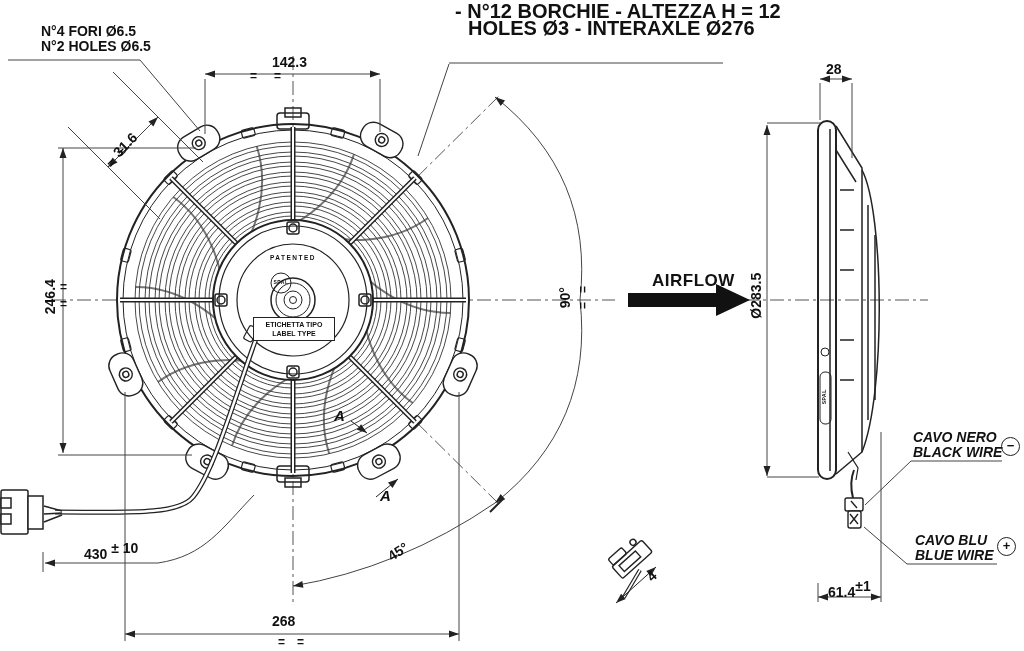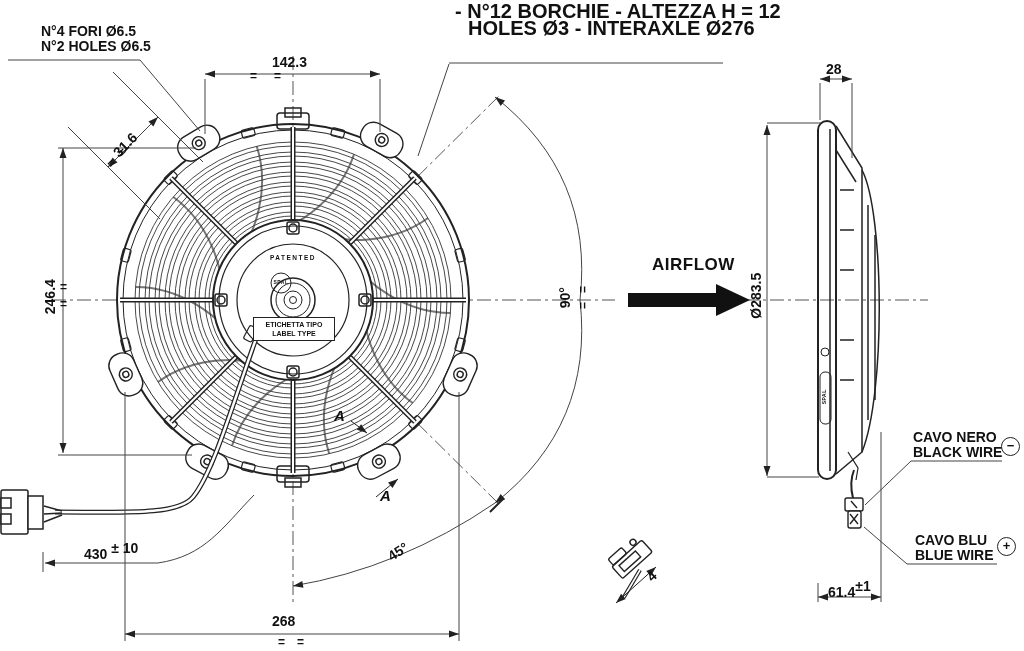--- a/index.html
+++ b/index.html
@@ -14,24 +14,24 @@
   .eq{font-size:12px;letter-spacing:0;}
   .rot90{transform:rotate(-90deg);transform-origin:center center;text-align:center;}
   .rot45{transform:rotate(-45deg);transform-origin:center center;}
   .tiny{font-size:6.5px;letter-spacing:1.5px;}
   .micro{font-size:5px;letter-spacing:0.5px;}
   .labelbox{position:absolute;left:253px;top:317px;width:80px;border:1.5px solid #222;
             background:#fff;text-align:center;font-size:7px;font-weight:bold;color:#111;
             line-height:9px;padding:2px 0;}
   .polarity{position:absolute;width:17px;height:17px;border:1.5px solid #222;border-radius:50%;
             text-align:center;font-size:13px;font-weight:bold;line-height:16px;color:#111;}
-  .airflow{font-size:17px;font-weight:bold;letter-spacing:0.5px;}
+  .airflow{font-size:17px;font-weight:bold;letter-spacing:0.5px;margin-top:16px;}
   .amark{font-size:15px;font-weight:bold;font-style:italic;}
   .sez{font-size:15px;line-height:15.5px;}
-  .cavo{font-size:14px;line-height:14.5px;}
+  .cavo{font-size:14px;line-height:14.5px;font-style:italic;}
   sup.tol{font-size:14px;font-weight:bold;}
 </style>
 </head>
 <body>
 
 <div id="canvas">
 
 <svg id="linework" width="1024" height="651" viewBox="0 0 1024 651">
   <defs>
     <marker id="arr" markerWidth="12" markerHeight="9" refX="10.5" refY="4.5" orient="auto-start-reverse" markerUnits="userSpaceOnUse">

